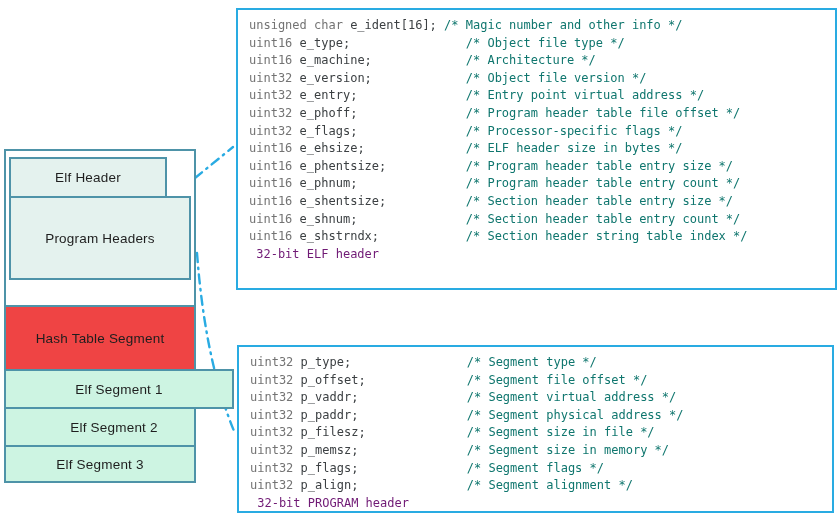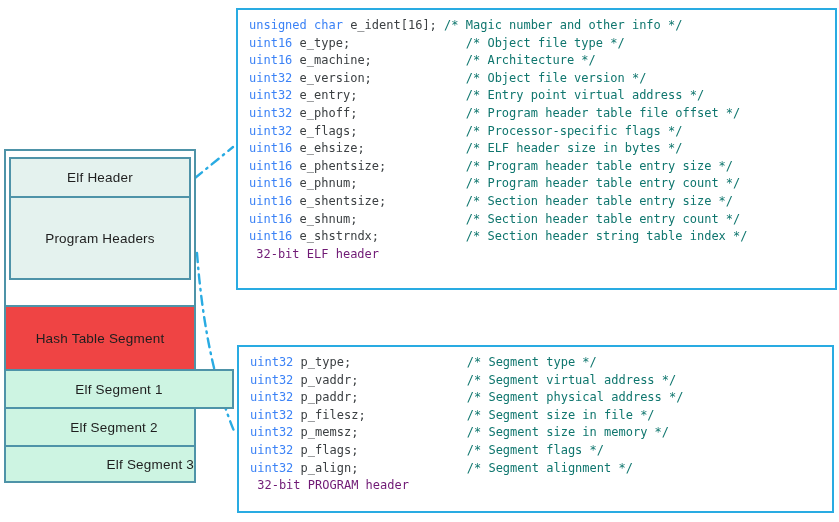--- a/index.html
+++ b/index.html
@@ -30,26 +30,26 @@
   .band .lbl {
     font-size: 13.5px;
     color: #1e1e1e;
     letter-spacing: 0.2px;
     white-space: nowrap;
   }
   .fill-pale   { background: #e4f2ee; }
   .fill-orange { background: #ef4444; }
   .fill-mint   { background: #cdf4e2; }
 
-  #band-elf-header      { left: 9px;  top: 157px; width: 182px; height: 41px;  }
+  #band-elf-header      { left: 9px;  top: 157px; width: 158px; height: 41px;  }
   #band-program-headers { left: 9px;  top: 196px; width: 182px; height: 84px; }
   #band-hash-table      { left: 4px;  top: 305px; width: 192px; height: 66px;  }
   #band-elf-segment-1   { left: 4px;  top: 369px; width: 230px; height: 40px;  }
   #band-elf-segment-2   { left: 4px;  top: 407px; width: 192px; height: 40px; padding-left: 28px;  }
-  #band-elf-segment-3   { left: 4px;  top: 445px; width: 192px; height: 38px; justify-content: flex-end;  }
+  #band-elf-segment-3   { left: 4px;  top: 445px; width: 192px; height: 38px;  }
 
   
   #connector-svg {
     position: absolute;
     left: 0; top: 0;
     width: 839px; height: 522px;
     pointer-events: none;
   }
   .connector {
     stroke: #29abe2;
@@ -70,21 +70,21 @@
     overflow: hidden;
   }
   #elf-header-block     { left: 236px; top: 8px;   width: 601px; height: 282px; }
   #program-header-block { left: 237px; top: 345px; width: 597px; height: 168px; }
 
   .cl {
     white-space: pre;
     height: 17.6px;
     line-height: 17.6px;
   }
-  .tok-type    { color: #3b82f6; }
+  .tok-type    { color: #737373; }
   .tok-plain   { color: #3c4043; }
   .tok-comment { color: #0f766e; }
   .cl.cap      { color: #701a75; }
 </style>
 </head>
 <body>
 
 <div id="stage">
 
   <svg id="connector-svg" viewBox="0 0 839 522">
@@ -128,20 +128,21 @@
         <div class="cl"><span class="tok-type">uint16</span><span class="tok-plain"> e_shentsize;           </span><span class="tok-comment">/* Section header table entry size */</span></div>
         <div class="cl"><span class="tok-type">uint16</span><span class="tok-plain"> e_shnum;               </span><span class="tok-comment">/* Section header table entry count */</span></div>
         <div class="cl"><span class="tok-type">uint16</span><span class="tok-plain"> e_shstrndx;            </span><span class="tok-comment">/* Section header string table index */</span></div>
       </div>
     <div class="cl cap"> 32-bit ELF header</div>
   </div>
 
   <div class="codeblock" id="program-header-block">
     <div>
         <div class="cl"><span class="tok-type">uint32</span><span class="tok-plain"> p_type;                </span><span class="tok-comment">/* Segment type */</span></div>
+        <div class="cl"><span class="tok-type">uint32</span><span class="tok-plain"> p_offset;              </span><span class="tok-comment">/* Segment file offset */</span></div>
         <div class="cl"><span class="tok-type">uint32</span><span class="tok-plain"> p_vaddr;               </span><span class="tok-comment">/* Segment virtual address */</span></div>
         <div class="cl"><span class="tok-type">uint32</span><span class="tok-plain"> p_paddr;               </span><span class="tok-comment">/* Segment physical address */</span></div>
         <div class="cl"><span class="tok-type">uint32</span><span class="tok-plain"> p_filesz;              </span><span class="tok-comment">/* Segment size in file */</span></div>
         <div class="cl"><span class="tok-type">uint32</span><span class="tok-plain"> p_memsz;               </span><span class="tok-comment">/* Segment size in memory */</span></div>
         <div class="cl"><span class="tok-type">uint32</span><span class="tok-plain"> p_flags;               </span><span class="tok-comment">/* Segment flags */</span></div>
         <div class="cl"><span class="tok-type">uint32</span><span class="tok-plain"> p_align;               </span><span class="tok-comment">/* Segment alignment */</span></div>
       </div>
     <div class="cl cap"> 32-bit PROGRAM header</div>
   </div>
 

